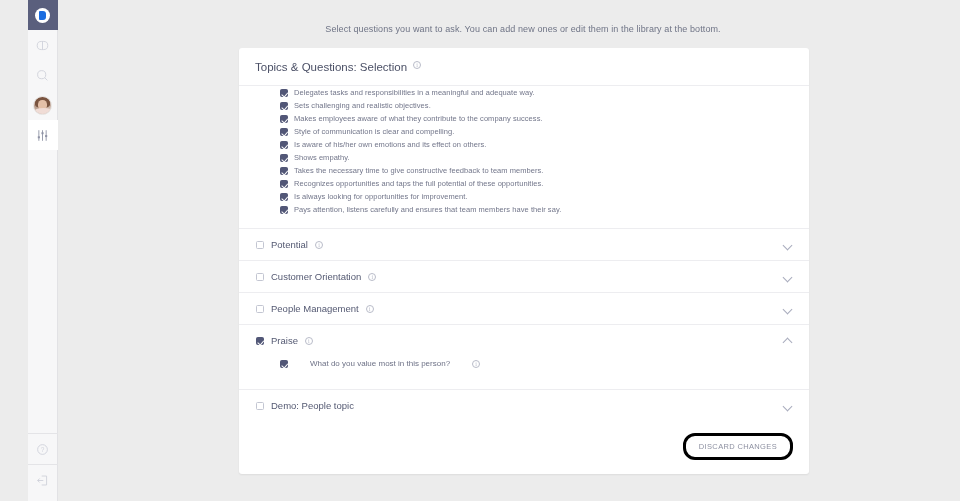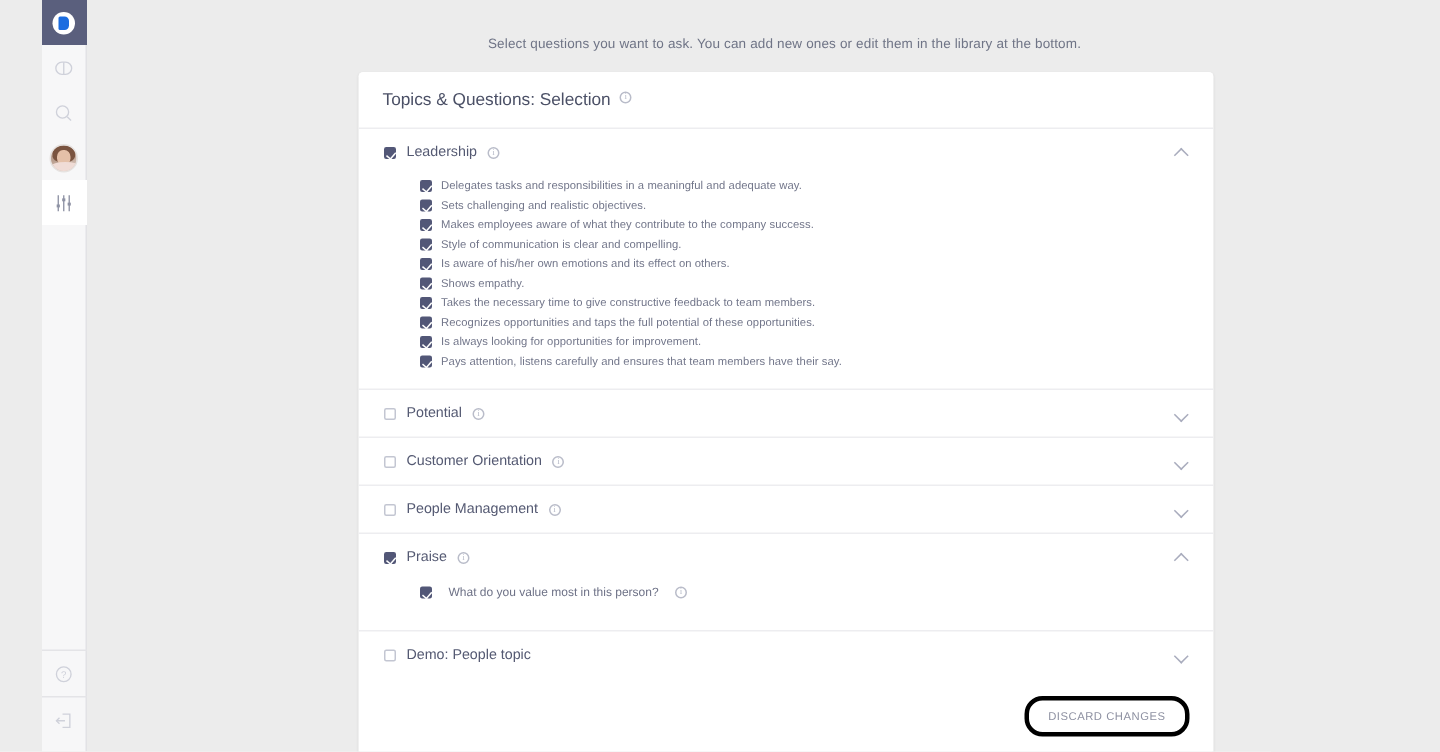--- a/index.html
+++ b/index.html
@@ -153,21 +153,21 @@
   .q-row {
     display: flex; align-items: center;
     gap: 6px;
     padding: 2px 16px 2px 29px;
     min-height: 13px;
   }
   .q-text { font-size: 7.5px; color: #72768a; letter-spacing: .05px; }
 
   .sub-q-row {
     display: flex; align-items: center;
-    gap: 11px;
+    gap: 22px;
     padding: 3px 16px 9px 29px;
   }
   .sub-q-text { font-size: 8px; color: #6e7287; }
 
   
   .card-footer {
     display: flex; justify-content: flex-end; align-items: center;
     gap: 9px;
     padding: 12px 16px 14px 16px;
   }
@@ -274,27 +274,20 @@
 
     <div class="card">
 
       <div class="card-header">
         <span class="card-title">Topics &amp; Questions: Selection</span>
         <span class="info-icon"></span>
       </div>
 
       <div id="topics-container">
           <div class="topic">
-            <div class="topic-head">
-              <span class="cb checked"></span>
-              <span class="topic-label">Leadership</span>
-              <span class="info-icon"></span>
-              <span class="topic-spacer"></span>
-              <span class="chev up"></span>
-            </div>
             <div class="q-list">
               <div class="q-row">
                 <span class="cb checked"></span>
                 <span class="q-text">Delegates tasks and responsibilities in a meaningful and adequate way.</span>
               </div>
               <div class="q-row">
                 <span class="cb checked"></span>
                 <span class="q-text">Sets challenging and realistic objectives.</span>
               </div>
               <div class="q-row">

